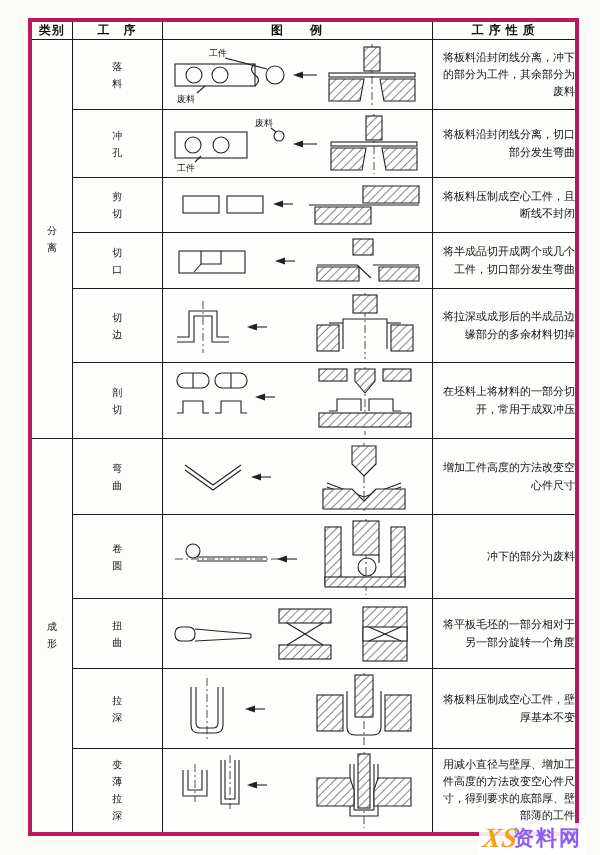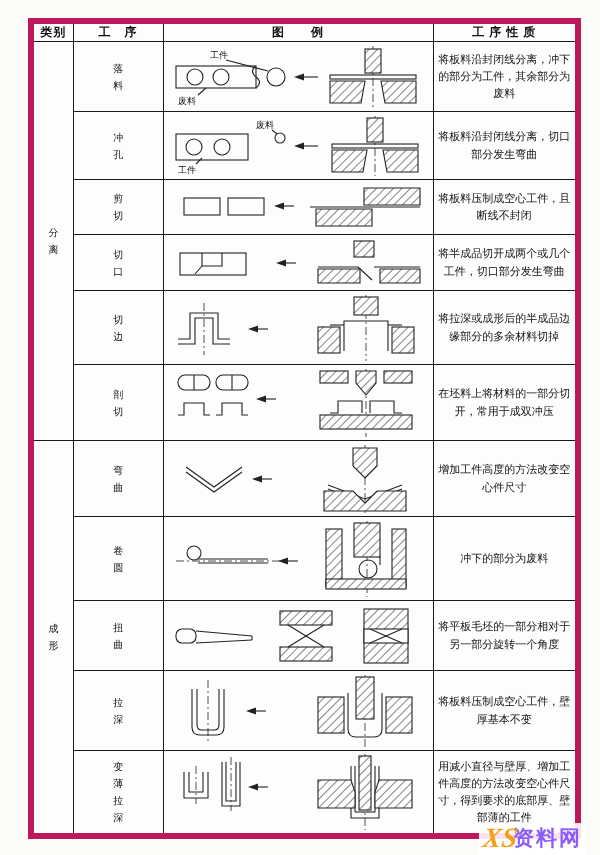--- a/index.html
+++ b/index.html
@@ -11,21 +11,21 @@
     position:relative;
     overflow:hidden;
   }
   .page { position:relative; width:600px; height:855px; }
 
   table.proc-table {
     border-collapse:collapse;
     table-layout:fixed;
     width:547px;
     margin:18px 0 0 28px;
-    border:6px solid #be185d;
+    border:4px solid #be185d;
     background:#fdfdfc;
   }
   .proc-table th, .proc-table td {
     border:1px solid #1a1a1a;
     padding:0;
   }
   .proc-table thead th {
     height:17px;
     font-size:12px;
     font-weight:bold;
@@ -41,21 +41,21 @@
     text-align:right;
     word-break:break-all;
   }
   .cat-cell, .proc-cell { text-align:center; vertical-align:middle; }
   .ill-cell { text-align:center; vertical-align:middle; overflow:hidden; }
   .nat-cell {
     font-size:11px;
     line-height:1.55;
     padding:4px 6px;
     vertical-align:middle;
-    text-align:center;
+    text-align:right;
   }
 
   
   .ill { display:block; margin:0 auto; }
   .ill rect, .ill circle, .ill path, .ill line, .ill polyline, .ill polygon {
     fill:none; stroke:#222; stroke-width:1.1;
   }
   .ill .h  { fill:url(#h); }
   .ill .wb { fill:#fff; }
   .ill .ah { fill:#222; stroke:none; }

